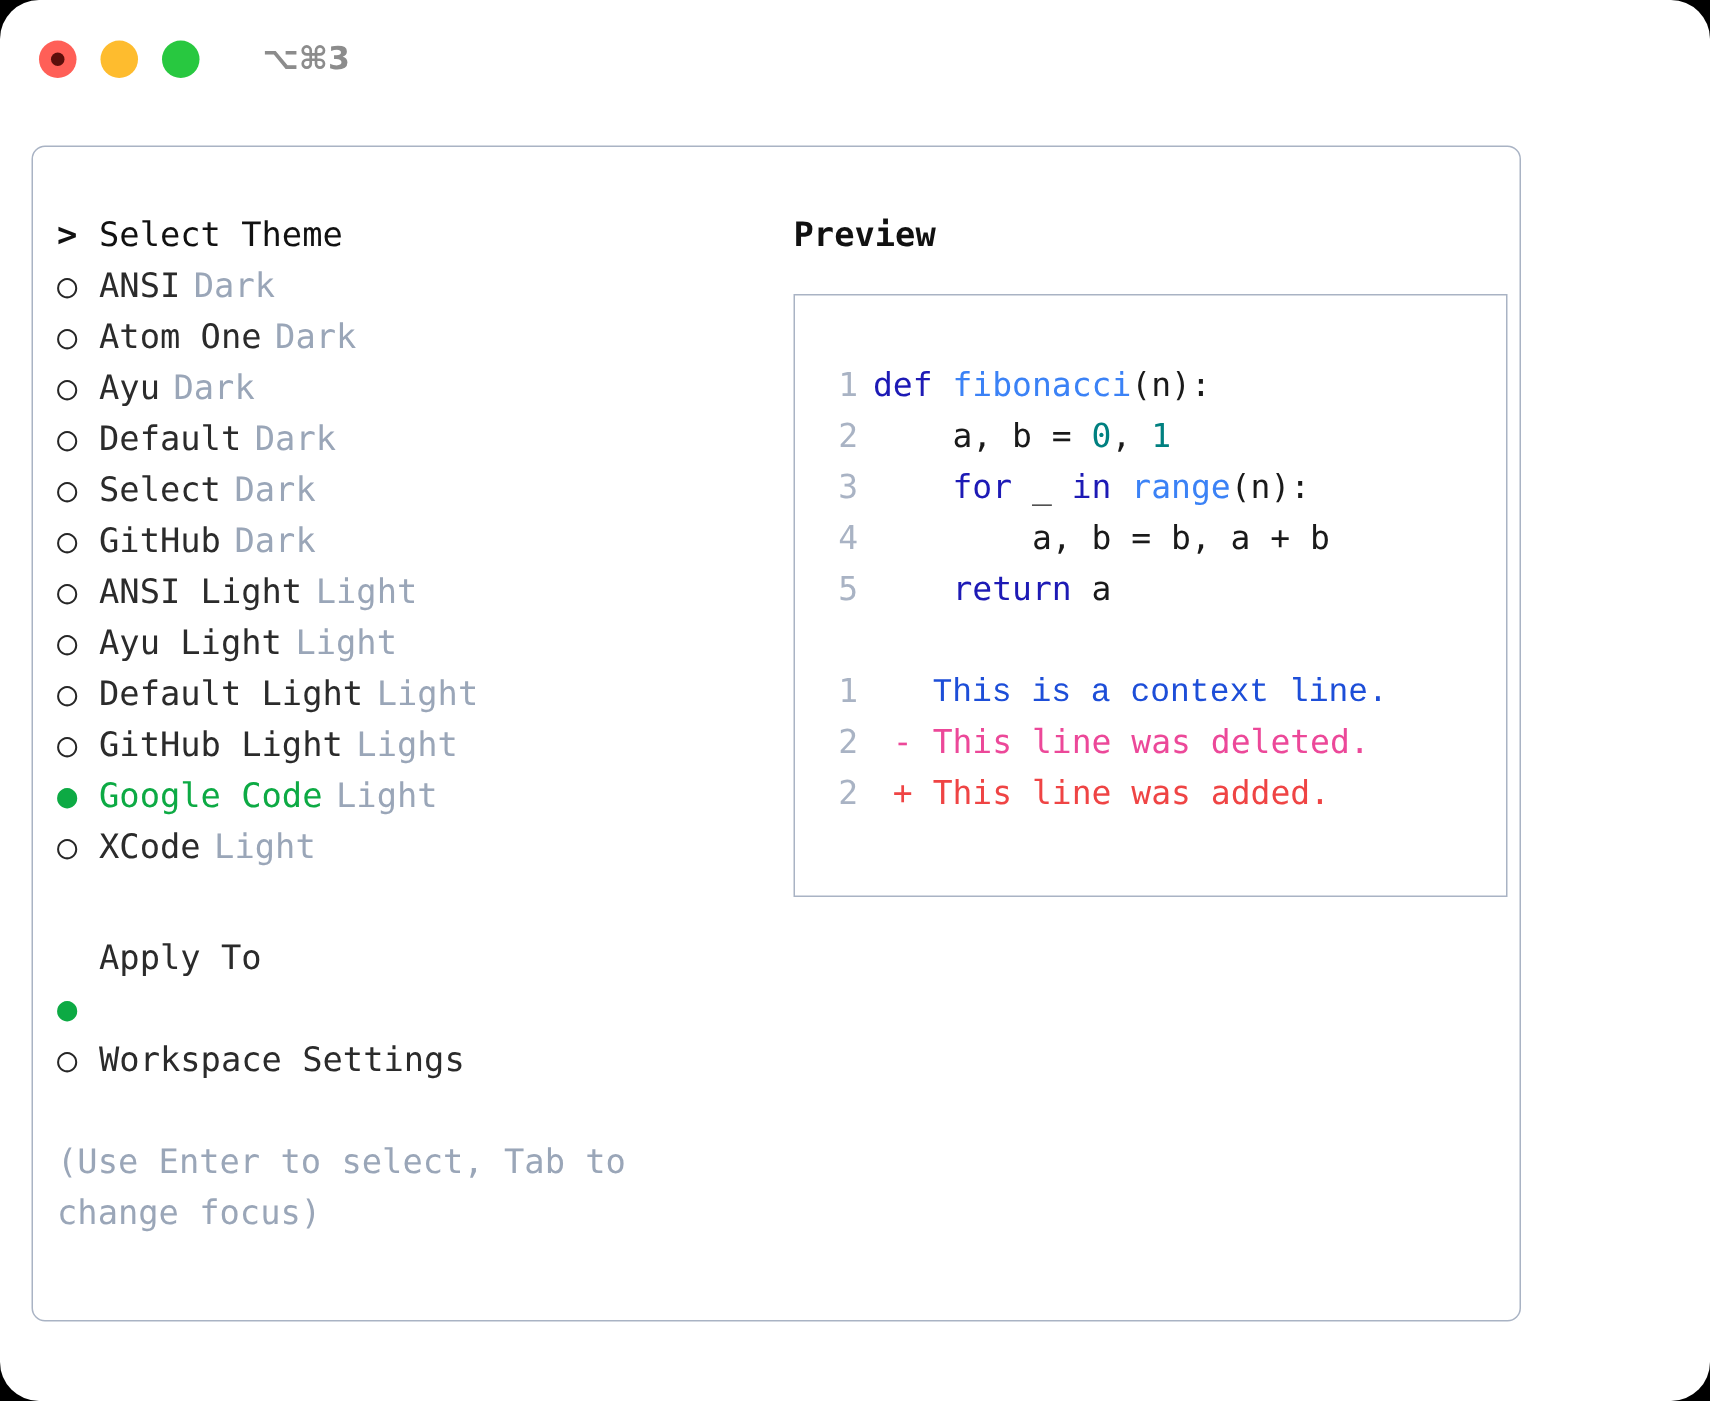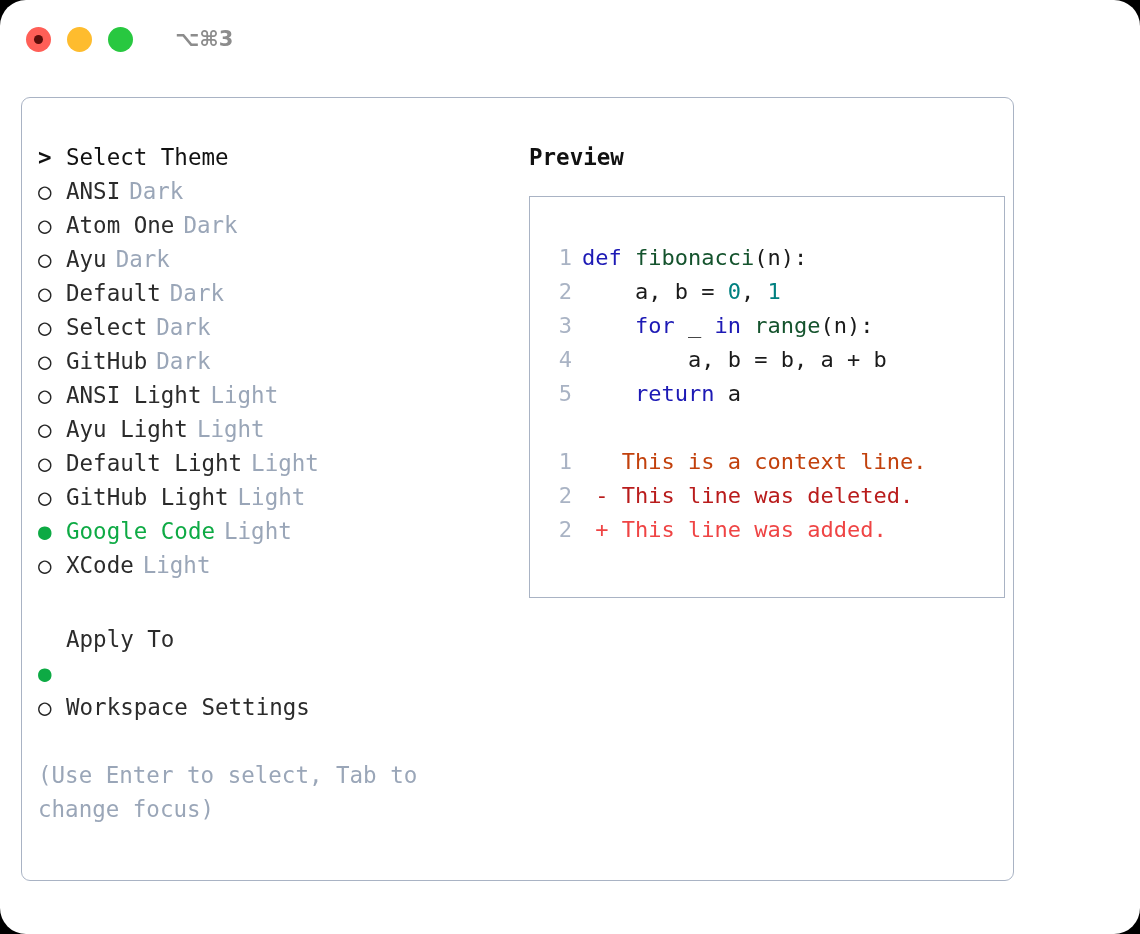--- a/index.html
+++ b/index.html
@@ -138,25 +138,25 @@
     width: 34px;
     flex: 0 0 34px;
     text-align: right;
     color: #a9b3c4;
     padding-right: 10px;
   }
   .code-text { white-space: pre; }
   .blank-line { height: 34px; }
   
   .t-kw   { color: #1d1ab5; }
-  .t-fn   { color: #14532d; }
+  .t-fn   { color: #3b82f6; }
   .t-num  { color: #008080; }
   .t-pl   { color: #1a1a1a; }
-  .t-ctx  { color: #c2410c; }
-  .t-del  { color: #b91c1c; }
+  .t-ctx  { color: #1d4ed8; font-family: Liberation Mono, monospace; }
+  .t-del  { color: #ec4899; }
   .t-add  { color: #ef4444; }
 </style>
 </head>
 <body>
 
 <div class="window">
 
   <div class="titlebar">
     <div class="dot red"></div>
     <div class="dot yellow"></div>

